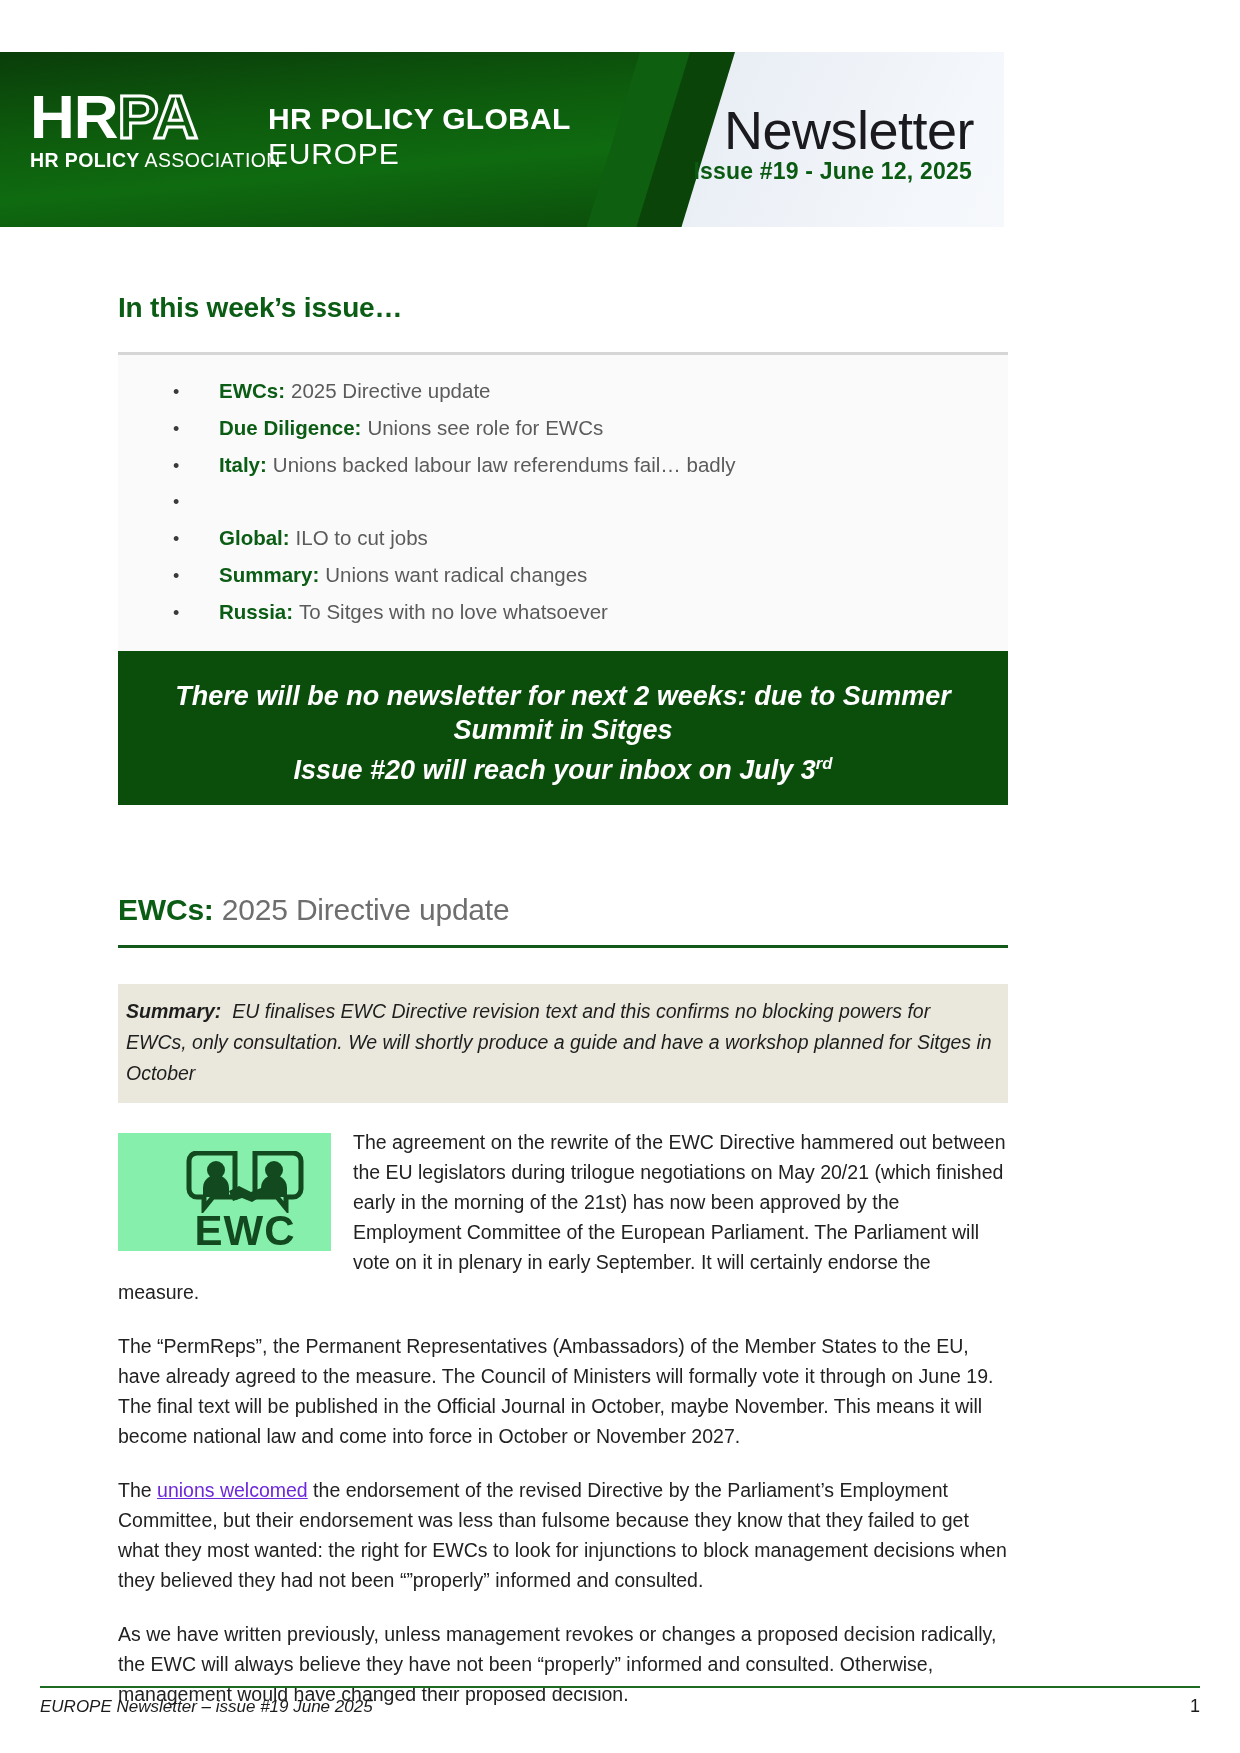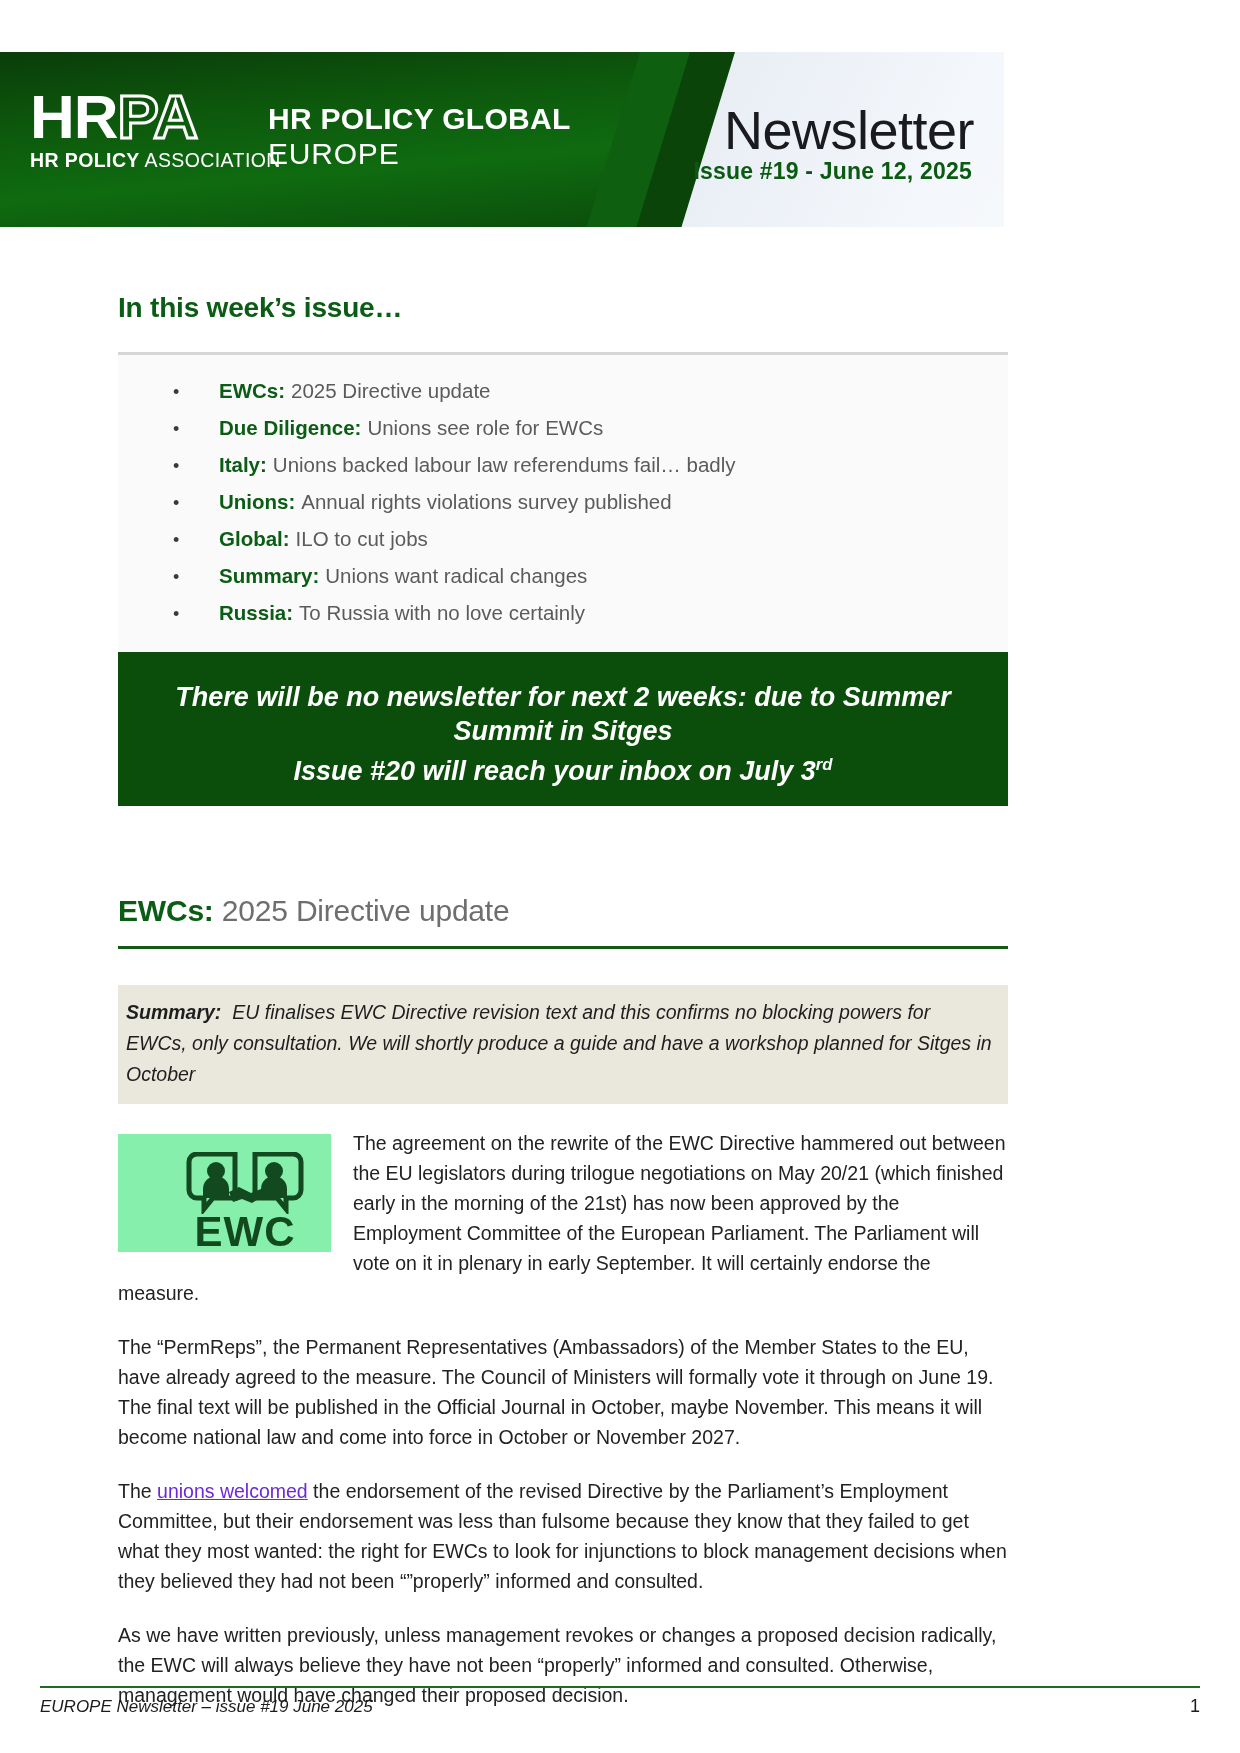--- a/index.html
+++ b/index.html
@@ -318,33 +318,32 @@
         <div class="toc-item">
           <span class="toc-bullet">•</span>
           <span><span class="toc-label">Due Diligence:</span><span class="toc-text">Unions see role for EWCs</span></span>
         </div>
         <div class="toc-item">
           <span class="toc-bullet">•</span>
           <span><span class="toc-label">Italy:</span><span class="toc-text">Unions backed labour law referendums fail… badly</span></span>
         </div>
         <div class="toc-item">
           <span class="toc-bullet">•</span>
-          <span><span class="toc-label">Unions:</span><span class="toc-text">Annual rights violations survey published</span></span>
         </div>
         <div class="toc-item">
           <span class="toc-bullet">•</span>
           <span><span class="toc-label">Global:</span><span class="toc-text">ILO to cut jobs</span></span>
         </div>
         <div class="toc-item">
           <span class="toc-bullet">•</span>
           <span><span class="toc-label">Summary:</span><span class="toc-text">Unions want radical changes</span></span>
         </div>
         <div class="toc-item">
           <span class="toc-bullet">•</span>
-          <span><span class="toc-label">Russia:</span><span class="toc-text">To Russia with no love certainly</span></span>
+          <span><span class="toc-label">Russia:</span><span class="toc-text">To Sitges with no love whatsoever</span></span>
         </div>
       </div>
 
       <div class="banner">
         <div>There will be no newsletter for next 2 weeks: due to Summer Summit in Sitges</div>
         <div><span>Issue #20 will reach your inbox on July 3</span><sup>rd</sup></div>
       </div>
 
       <div class="section-head"><span class="sh-label">EWCs:</span> <span>2025 Directive update</span></div>
       <div class="section-rule"></div>

